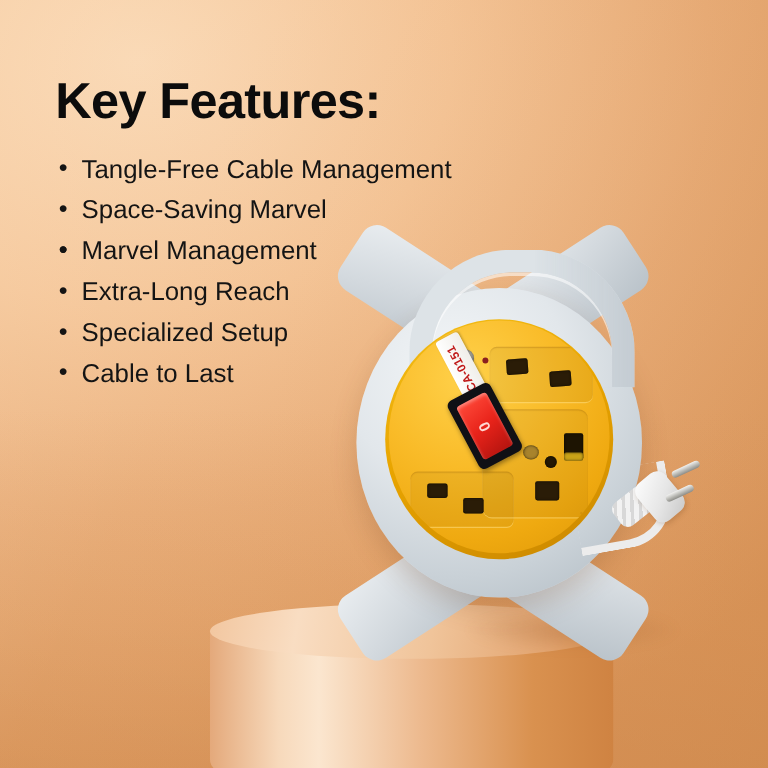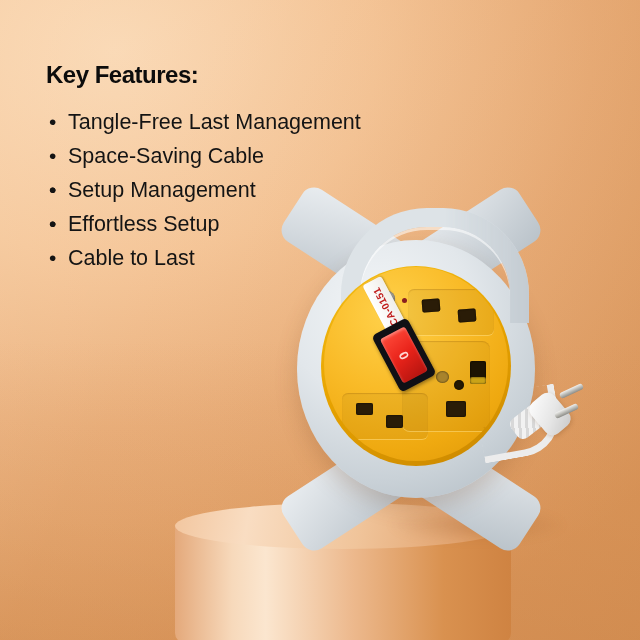--- a/index.html
+++ b/index.html
@@ -20,21 +20,21 @@
   }
   #bg-bottom{
     position:absolute;left:0;right:0;bottom:0;height:300px;
     background:linear-gradient(180deg, rgba(214,145,85,0) 0%, rgba(210,140,80,0.18) 60%, rgba(201,130,70,0.30) 100%);
     pointer-events:none;
   }
 
   
   #text-block{position:absolute;left:46px;top:62px;width:370px;}
   #page-title{
-    font-size:24px;font-weight:bold;color:#0c0c0c;letter-spacing:-0.5px;
+    font-size:42px;font-weight:bold;color:#0c0c0c;letter-spacing:-0.5px;
     margin:0 0 18px 0;line-height:1.05;
   }
   #feature-list{list-style:none;margin:0;padding:0;}
   #feature-list li{
     position:relative;padding-left:22px;
     font-size:21.5px;line-height:34px;color:#141414;font-weight:500;
     white-space:nowrap;
   }
   #feature-list li .bullet{
     position:absolute;left:3px;top:0;line-height:34px;font-size:21px;color:#141414;
@@ -258,23 +258,23 @@
     <div id="cable"></div>
     <div id="plug-boot"></div>
     <div id="plug-grip"></div>
     <div class="pin" id="pin-1"></div>
     <div class="pin" id="pin-2"></div>
   </div>
 
   <div id="text-block">
     <h1 id="page-title">Key Features:</h1>
     <ul id="feature-list">
-        <li><span class="bullet">•</span><span>Tangle-Free Last Management</span></li>
-        <li><span class="bullet">•</span><span>Space-Saving Cable</span></li>
+        <li><span class="bullet">•</span><span>Tangle-Free Cable Management</span></li>
+        <li><span class="bullet">•</span><span>Space-Saving Marvel</span></li>
         <li><span class="bullet">•</span></li>
-        <li><span class="bullet">•</span><span>Setup Management</span></li>
-        <li><span class="bullet">•</span></li>
-        <li><span class="bullet">•</span><span>Effortless Setup</span></li>
+        <li><span class="bullet">•</span><span>Marvel Management</span></li>
+        <li><span class="bullet">•</span><span>Extra-Long Reach</span></li>
+        <li><span class="bullet">•</span><span>Specialized Setup</span></li>
         <li><span class="bullet">•</span><span>Cable to Last</span></li>
       </ul>
   </div>
 
 </div>
 
 </body></html>

